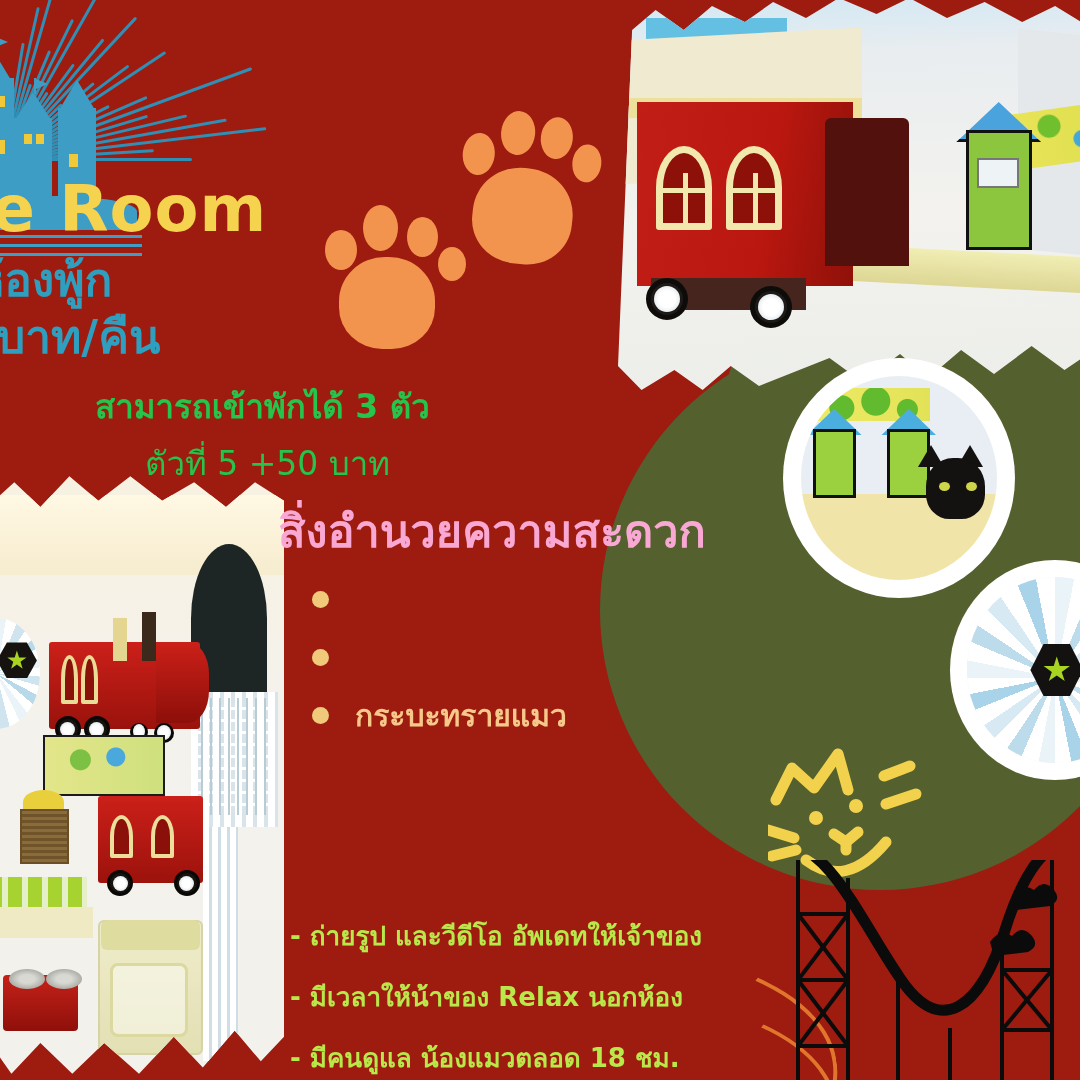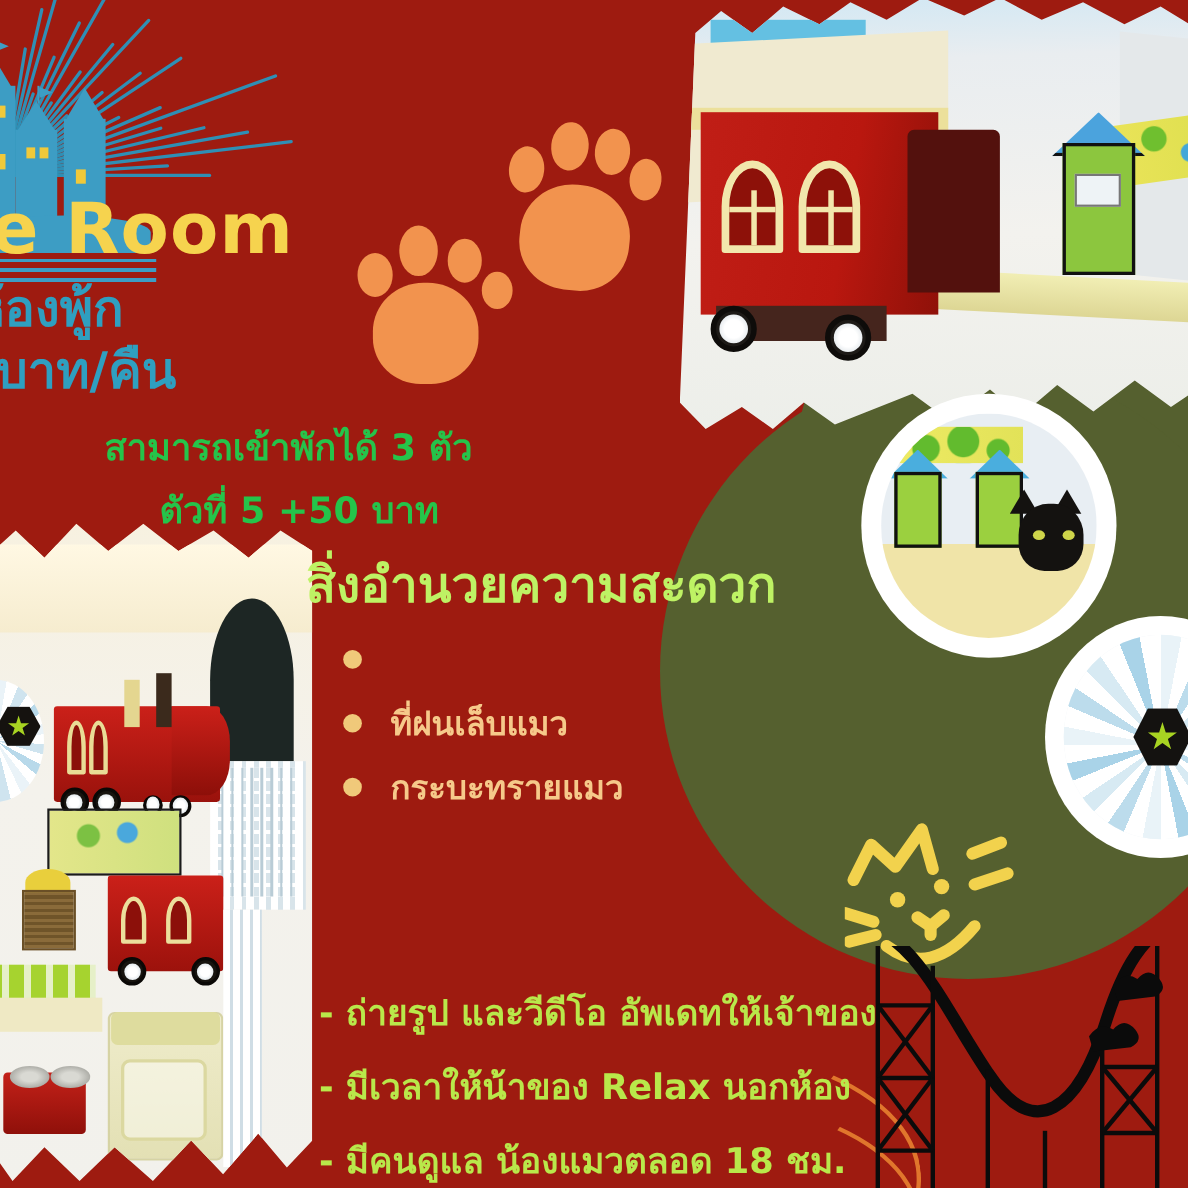--- a/index.html
+++ b/index.html
@@ -336,43 +336,43 @@
     left:-52px; top:300px;
     font-size:46px; font-weight:700; color:#2f9fc0;
     font-family:"DejaVu Sans", sans-serif;
   }
   .cap-line1 {
     left:95px; top:380px;
     font-size:33px; font-weight:700; color:#25c44a;
   }
   .cap-line2 {
     left:145px; top:437px;
-    font-size:33px; font-weight:700; color:#25c44a;
+    font-size:33px; font-weight:400; color:#25c44a;
   }
 
   .amen-head {
     left:278px; top:495px;
-    font-size:45px; font-weight:700; color:#bef264;
+    font-size:45px; font-weight:700; color:#f9a8d4;
   }
   .amen-list { position:absolute; left:312px; top:572px; z-index:12; }
   .amen-item {
     display:flex; align-items:center; gap:26px;
     height:54px; margin-bottom:4px;
   }
   .amen-dot { width:17px; height:17px; border-radius:50%; background:#f0c97a; flex:0 0 auto;}
   .amen-text { font-size:30px; font-weight:600; color:#f6c98a; white-space:nowrap;}
 
   .svc-head {
     left:282px; top:815px;
     font-size:40px; font-weight:700; color:#2f9fc0;
   }
   .svc-list { position:absolute; left:290px; top:895px; z-index:12; }
   .svc-item {
-    font-size:32px; font-weight:700; color:#b9e84a;
-    margin-bottom:16px; white-space:nowrap;
+    font-size:26px; font-weight:700; color:#b9e84a;
+    margin-bottom:16px; white-space:nowrap;margin-top:20px;
   }
 </style>
 </head>
 <body>
 
 <div id="poster">
 
   <div class="green-blob-2"></div>
   <div class="green-blob"></div>
 
@@ -596,21 +596,20 @@
   <div class="txt cap-line1">สามารถเข้าพักได้ 3 ตัว</div>
   <div class="txt cap-line2">ตัวที่ 5 +50 บาท</div>
 
   <div class="txt amen-head">สิ่งอำนวยความสะดวก</div>
   <div class="amen-list">
     <div class="amen-item">
       <span class="amen-dot"></span>
     </div>
     <div class="amen-item">
       <span class="amen-dot"></span>
-      <span class="amen-text">ที่ฝนเล็บแมว</span>
     </div>
     <div class="amen-item">
       <span class="amen-dot"></span>
       <span class="amen-text">กระบะทรายแมว</span>
     </div>
   </div>
 
   <div class="svc-list">
     <div class="svc-item">- ถ่ายรูป และวีดีโอ อัพเดทให้เจ้าของ</div>
     <div class="svc-item">- มีเวลาให้น้าของ Relax นอกห้อง</div>

